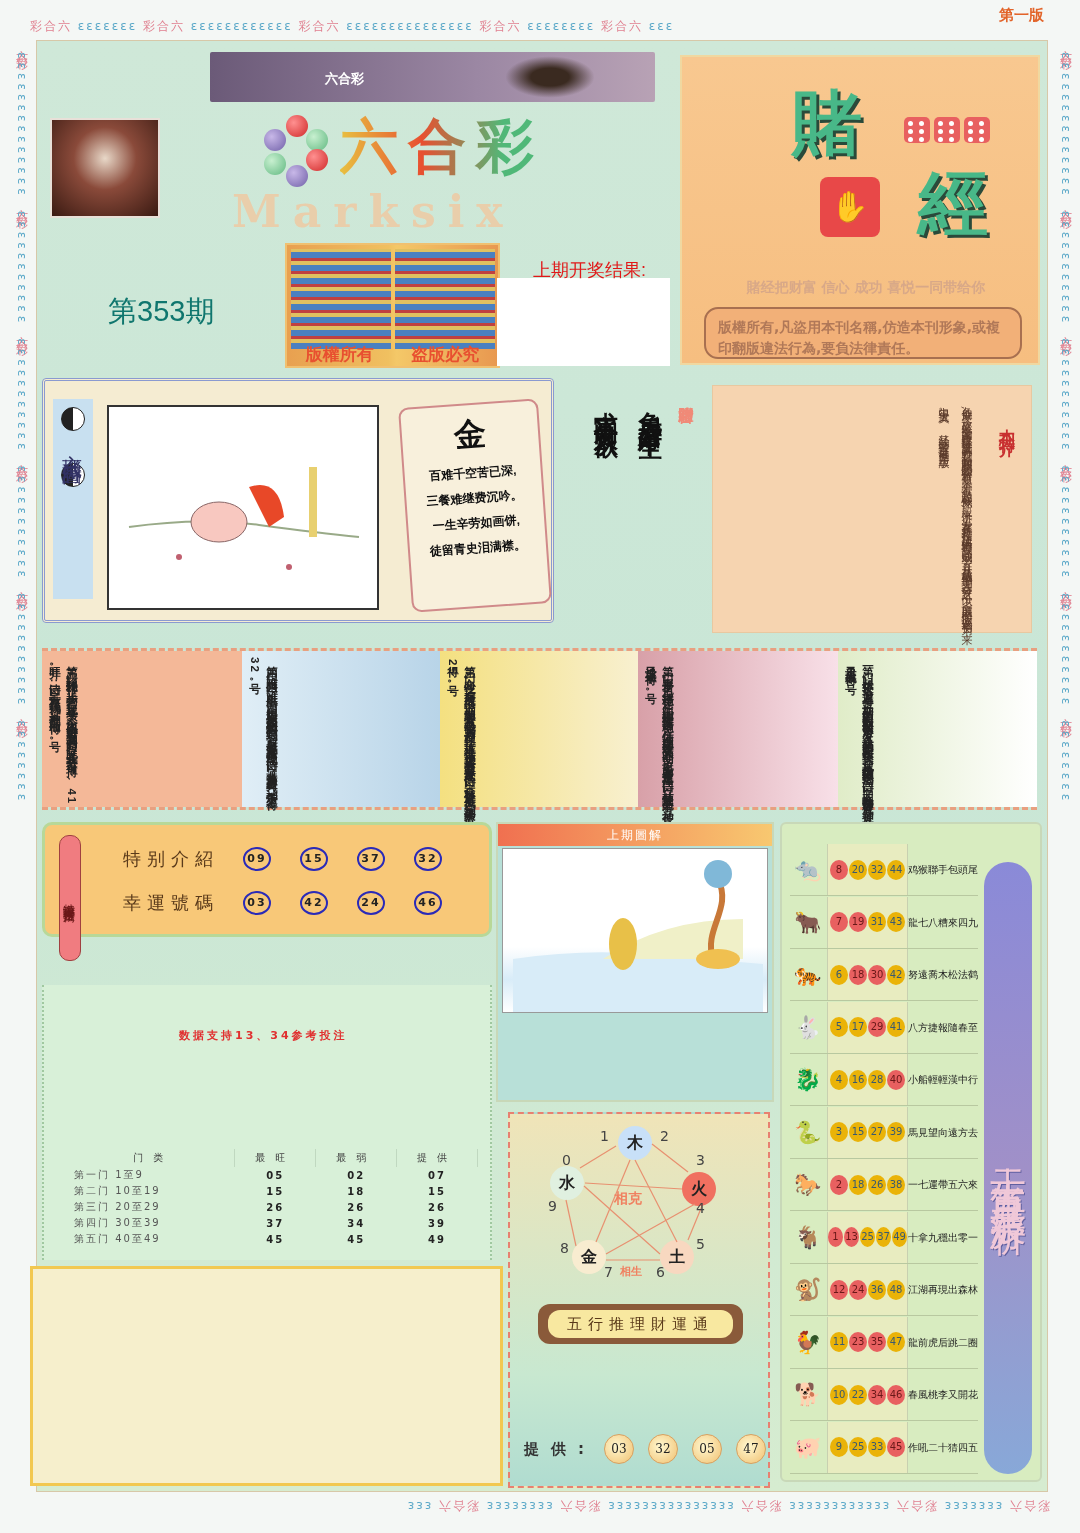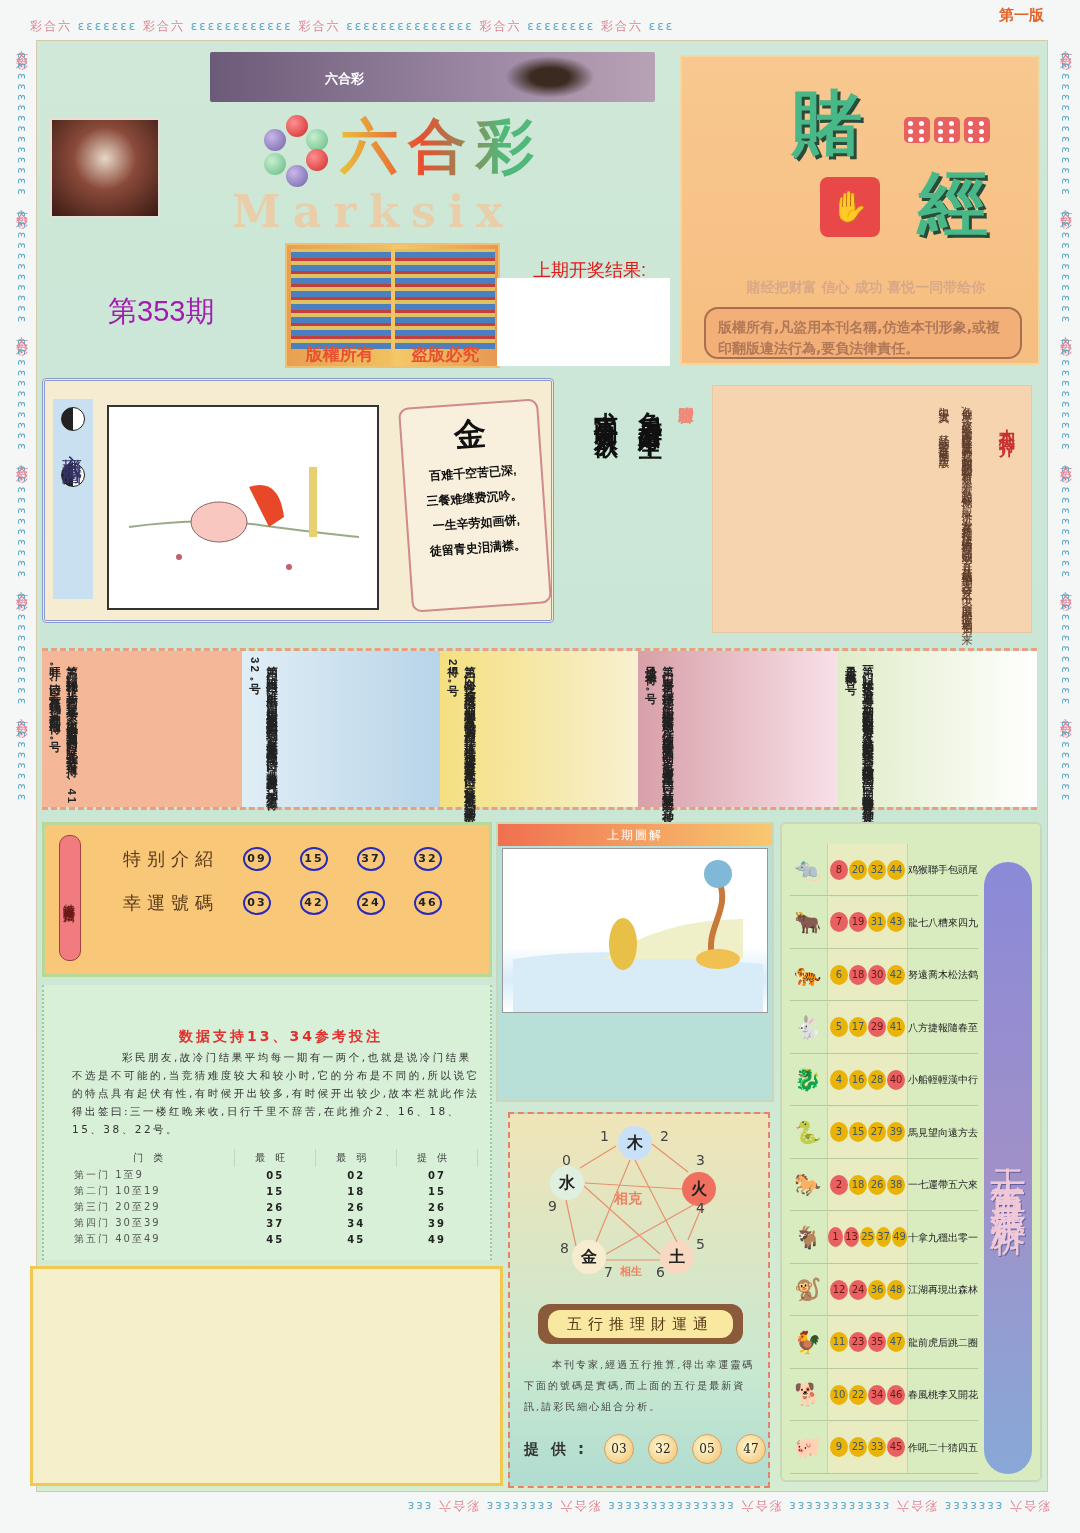--- a/index.html
+++ b/index.html
@@ -22,21 +22,21 @@
   .banner-text { position: absolute; left: 115px; top: 18px; color: #fff; font-size: 13px; font-weight: bold; }
   .banner-horses { position: absolute; right: 60px; top: 4px; width: 90px; height: 42px; background: radial-gradient(ellipse at center, #3a2a20 30%, transparent 70%); }
   .photo { position: absolute; left: 50px; top: 118px; width: 110px; height: 100px; background: radial-gradient(circle at 50% 40%, #e8d8c8 0%, #8a4a3a 40%, #3a1a12 100%); border: 2px solid #e8e0d8; }
   .logo-balls { position: absolute; left: 262px; top: 115px; width: 70px; height: 75px; }
   .ball { position: absolute; width: 22px; height: 22px; border-radius: 50%; }
   .logo-title { position: absolute; left: 340px; top: 108px; font-size: 58px; font-weight: bold; letter-spacing: 10px; background: linear-gradient(90deg, #e8c040, #e85030 40%, #50b878 80%); -webkit-background-clip: text; background-clip: text; color: transparent; font-family: "DejaVu Serif", serif; }
   .logo-sub { position: absolute; left: 232px; top: 186px; font-size: 44px; font-weight: bold; letter-spacing: 12px; color: #f0c8a0; opacity: 0.8; font-family: "DejaVu Serif", serif; }
   .screens { position: absolute; left: 285px; top: 243px; width: 215px; height: 125px; background: linear-gradient(90deg, #e8a050, #f0c060 48%, #f4c868 52%, #e89850); border: 2px solid #f0c070; }
   .screen { position: absolute; top: 4px; width: 100px; height: 100px; background: repeating-linear-gradient(0deg, #4a80c0 0 6px, #e0c060 6px 10px, #c04040 10px 13px); }
   .screens-caption { position: absolute; left: 0; bottom: 0; width: 100%; display: flex; justify-content: space-around; color: #e85030; font-weight: bold; font-size: 17px; }
-  .issue { position: absolute; left: 108px; top: 292px; font-size: 29px; color: #a21caf; font-family: "Liberation Sans", sans-serif; }
+  .issue { position: absolute; left: 108px; top: 292px; font-size: 29px; color: #0f766e; font-family: "Liberation Sans", sans-serif; }
   .result-label { position: absolute; left: 533px; top: 258px; font-size: 18px; color: #e01818; font-family: Liberation Sans, sans-serif; }
   .result-value { position: absolute; left: 700px; top: 258px; font-size: 18px; color: #e01818; font-family: "Liberation Sans", sans-serif; }
   .white-box { position: absolute; left: 497px; top: 278px; width: 173px; height: 88px; background: #fff; }
 
   .dujing { position: absolute; left: 680px; top: 55px; width: 360px; height: 310px; background: linear-gradient(180deg, #f8c890, #f6be80); border: 2px solid #f0d8a0; }
   .dujing-title { position: absolute; font-size: 70px; font-weight: bold; color: #48b888; text-shadow: 3px 3px 0 #2a4a3a; font-family: "DejaVu Serif", serif; }
   .dice { position: absolute; left: 222px; top: 60px; display: flex; gap: 4px; }
   .die { width: 26px; height: 26px; background: #e86060; border-radius: 5px; display: grid; grid-template-columns: repeat(2, 1fr); padding: 4px; gap: 3px; }
   .die span { background: #fff; border-radius: 50%; width: 5px; height: 5px; }
   .seal { position: absolute; left: 138px; top: 120px; width: 60px; height: 60px; background: #e84848; border-radius: 8px; color: #fff; font-size: 30px; text-align: center; line-height: 60px; }
@@ -59,31 +59,31 @@
   .intro { position: absolute; left: 712px; top: 385px; width: 320px; height: 248px; background: #f6d4b0; border: 1px solid #e8c8a0; }
   .intro-text { position: absolute; left: 10px; top: 12px; width: 255px; height: 230px; writing-mode: vertical-rl; font-size: 11px; line-height: 23px; color: #5a3a2a; letter-spacing: 2px; font-family: "DejaVu Serif", serif; }
   .intro-title { position: absolute; right: 14px; top: 30px; writing-mode: vertical-rl; font-size: 16px; font-weight: bold; color: #c83030; font-family: "DejaVu Serif", serif; letter-spacing: 4px; }
 
   
   .gates { position: absolute; left: 42px; top: 648px; width: 995px; height: 162px; display: flex; border-top: 3px dashed #e8a080; border-bottom: 3px dashed #e8a080; }
   .gate { position: relative; height: 100%; padding: 6px 4px; }
   .gate-text { writing-mode: vertical-rl; font-size: 11.5px; line-height: 17px; height: 150px; color: #222; font-weight: bold; letter-spacing: 2px; font-family: "Liberation Sans", sans-serif; }
 
   
-  .special { position: absolute; left: 42px; top: 822px; width: 450px; height: 155px; background: #f8c878; border: 3px solid #b8d898; border-radius: 0; }
+  .special { position: absolute; left: 42px; top: 822px; width: 450px; height: 115px; background: #f8c878; border: 3px solid #b8d898; border-radius: 10px; }
   .special-scroll { position: absolute; left: 14px; top: 10px; width: 22px; height: 126px; background: #f07c80; border: 1px solid #a04040; border-radius: 10px; writing-mode: vertical-rl; font-size: 12px; color: #6a1818; text-align: center; line-height: 22px; letter-spacing: 1px; }
   .special-row { position: absolute; left: 78px; display: flex; align-items: center; }
   .special-label { width: 120px; font-size: 18px; color: #5a3a1a; letter-spacing: 6px; font-family: "DejaVu Serif", serif; }
   .num-circle { width: 28px; height: 24px; border: 2px solid #2a2ab8; border-radius: 50%; font-size: 11px; text-align: center; line-height: 20px; margin-right: 29px; color: #222; letter-spacing: 2px; font-weight: bold; }
   .special-word { font-size: 19px; font-weight: bold; color: #111; }
 
   
   .article { position: absolute; left: 42px; top: 985px; width: 450px; height: 275px; background: #d8f0d8; border-left: 2px dotted #a0c8a0; border-right: 2px dotted #a0c8a0; }
   .article-title { position: absolute; left: 115px; top: 12px; font-size: 24px; font-weight: bold; color: #e01818; letter-spacing: 9px; font-family: "Liberation Sans", sans-serif; }
-  .article-sub { position: absolute; left: 135px; top: 43px; font-size: 14px; font-weight: bold; color: #e03030; letter-spacing: 3px; }
+  .article-sub { position: absolute; left: 135px; top: 43px; font-size: 11px; font-weight: bold; color: #e03030; letter-spacing: 3px; }
   .article-body { position: absolute; left: 28px; top: 63px; width: 410px; font-size: 10.5px; line-height: 18px; color: #333; letter-spacing: 2.5px; text-indent: 50px; }
   .door-table { position: absolute; left: 28px; top: 164px; width: 406px; border-collapse: collapse; font-size: 10px; }
   .door-table th { font-weight: normal; color: #444; padding: 2px; letter-spacing: 10px; border-right: 1px solid #c0d8c0; }
   .door-table td { padding: 1px 2px; font-weight: bold; color: #222; text-align: center; letter-spacing: 2px; }
   .door-table td.door-name { text-align: left; color: #555; font-weight: normal; }
 
   .blank-box { position: absolute; left: 30px; top: 1266px; width: 473px; height: 220px; background: #f6efcc; border: 3px solid #f2c850; }
 
   
   .last-pic { position: absolute; left: 496px; top: 822px; width: 278px; height: 280px; background: #b8e0d8; border: 2px solid #c8d8b8; }
@@ -259,21 +259,20 @@
     <span class="special-label">幸運號碼</span>
     <span class="num-circle">03</span>
     <span class="num-circle">42</span>
     <span class="num-circle">24</span>
     <span class="num-circle">46</span>
   </div>
 </div>
 
 <div class="article">
   <div class="article-sub">数据支持13、34参考投注</div>
-  <div class="article-body">彩民朋友,故冷门结果平均每一期有一两个,也就是说冷门结果不选是不可能的,当竞猜难度较大和较小时,它的分布是不同的,所以说它的特点具有起伏有性,有时候开出较多,有时候开出较少,故本栏就此作法得出签曰:三一楼红晚来收,日行千里不辞苦,在此推介2、16、18、15、38、22号。</div>
   <table class="door-table">
     <thead>
       <tr>
         <th>门类</th>
         <th>最旺</th>
         <th>最弱</th>
         <th>提供</th>
       </tr>
     </thead>
     <tbody>
@@ -355,21 +354,20 @@
   <span class="wx-num" style="left:186px;top:122px;">5</span>
   <span class="wx-num" style="left:146px;top:150px;">6</span>
   <span class="wx-num" style="left:94px;top:150px;">7</span>
   <span class="wx-num" style="left:50px;top:126px;">8</span>
   <span class="wx-num" style="left:38px;top:84px;">9</span>
   <span class="wx-label" style="left:104px;top:76px;">相克</span>
   <span class="wx-label" style="left:110px;top:150px;font-size:11px;">相生</span>
   <div class="wx-plaque">
     <div class="wx-plaque-inner">五行推理財運通</div>
   </div>
-  <div class="wx-body">本刊专家,經過五行推算,得出幸運靈碼下面的號碼是實碼,而上面的五行是最新資訊,請彩民細心組合分析。</div>
   <div class="wx-provide">
     <span class="wx-provide-label">提供:</span>
     <span class="wx-ball">03</span>
     <span class="wx-ball">32</span>
     <span class="wx-ball">05</span>
     <span class="wx-ball">47</span>
   </div>
 </div>
 
 <div class="zodiac">

